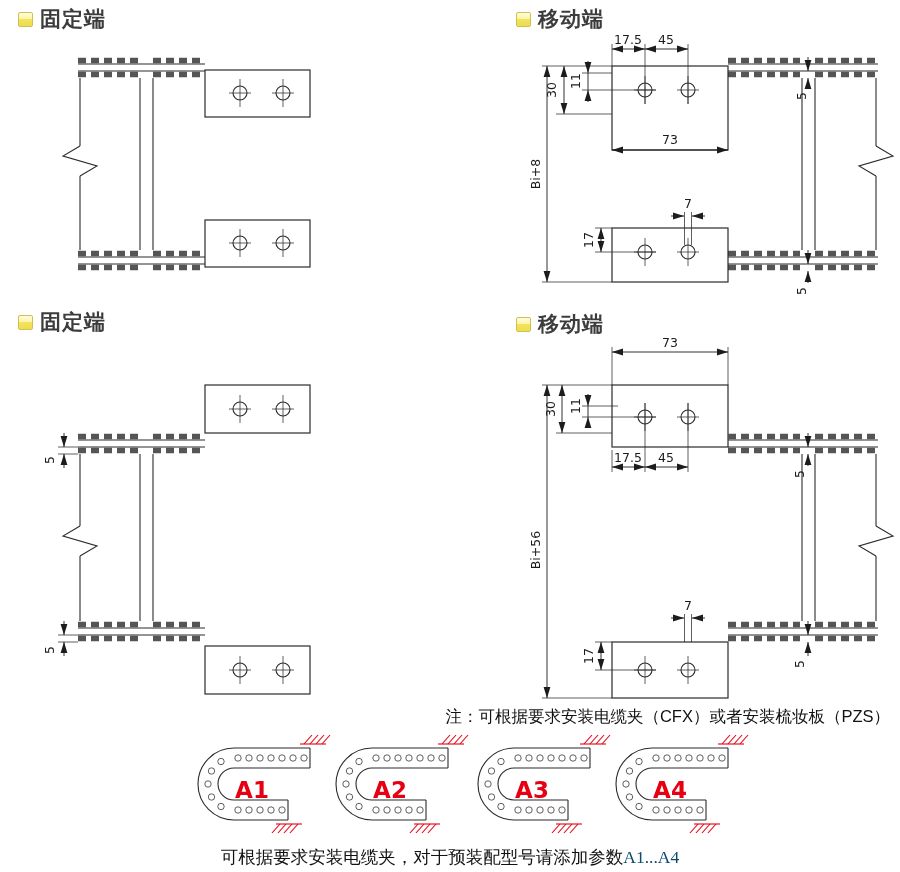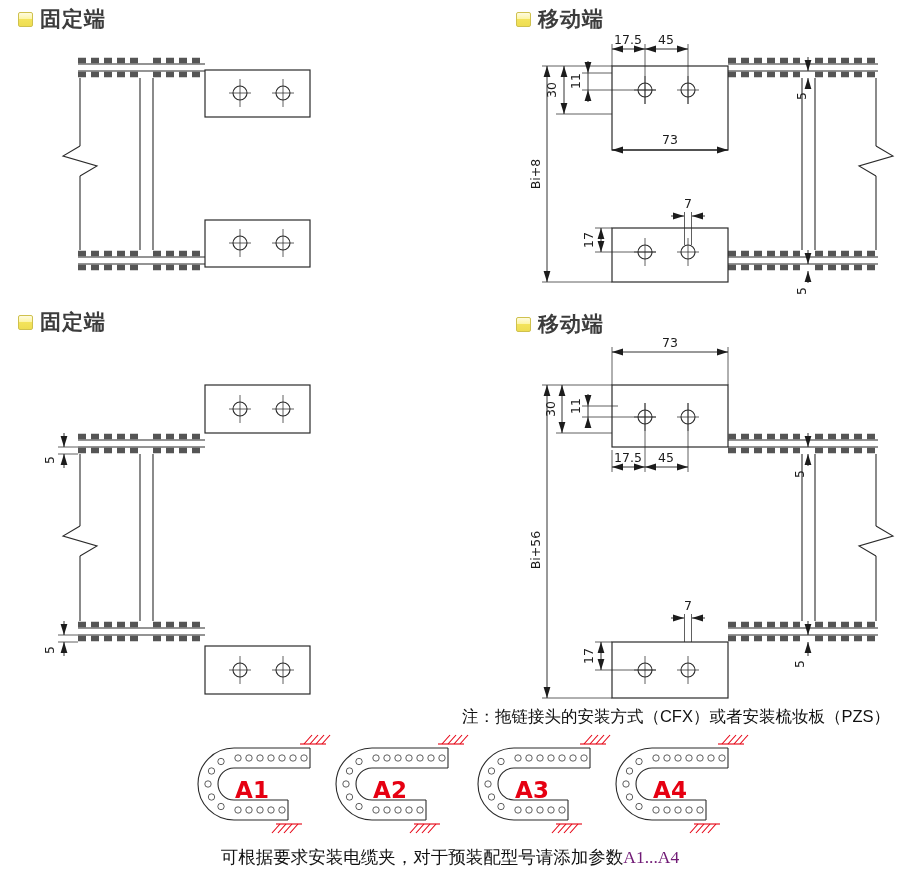--- a/index.html
+++ b/index.html
@@ -24,21 +24,21 @@
   .s  { stroke:#2b2b2b; stroke-width:1.1; fill:none; }
   .t  { stroke:#2b2b2b; stroke-width:0.75; fill:none; }
   .d  { stroke:#1c1c1c; stroke-width:0.9; fill:none; }
   .teeth { stroke:#555; stroke-width:5.5; stroke-dasharray:8 5; fill:none; }
   .plate { fill:#fff; stroke:#2b2b2b; stroke-width:1.2; }
   .red { stroke:#e60012; stroke-width:1.1; fill:none; }
 
   .note { position:absolute; top:706px; right:10px; font-size:16.5px; color:#111; font-weight:500; }
   .caption { position:absolute; top:845px; left:0; width:100%; text-align:center;
              font-size:17.5px; color:#111; font-family:"Liberation Serif","DejaVu Serif",serif; }
-  .caption .red-txt { color:#701a75; }
+  .caption .red-txt { color:#0c4a6e; }
 </style>
 </head>
 <body>
 
 <div class="page">
 
   <div class="hdr hdr1">
     <span class="ic"></span>
     <span>固定端</span>
   </div>
@@ -320,19 +320,19 @@
       <use href="#chainProto" x="326" y="744"></use>
       <use href="#chainProto" x="468" y="744"></use>
       <use href="#chainProto" x="606" y="744"></use>
       <text class="chain-label" x="252" y="798" text-anchor="middle">A1</text>
       <text class="chain-label" x="390" y="798" text-anchor="middle">A2</text>
       <text class="chain-label" x="532" y="798" text-anchor="middle">A3</text>
       <text class="chain-label" x="670" y="798" text-anchor="middle">A4</text>
     </g>
   </svg>
 
-  <div class="note">注：拖链接头的安装方式（CFX）或者安装梳妆板（PZS）</div>
+  <div class="note">注：可根据要求安装电缆夹（CFX）或者安装梳妆板（PZS）</div>
 
   <div class="caption">
     <span>可根据要求安装电缆夹，对于预装配型号请添加参数</span><span class="red-txt">A1...A4</span>
   </div>
 
 </div>
 
 </body></html>

